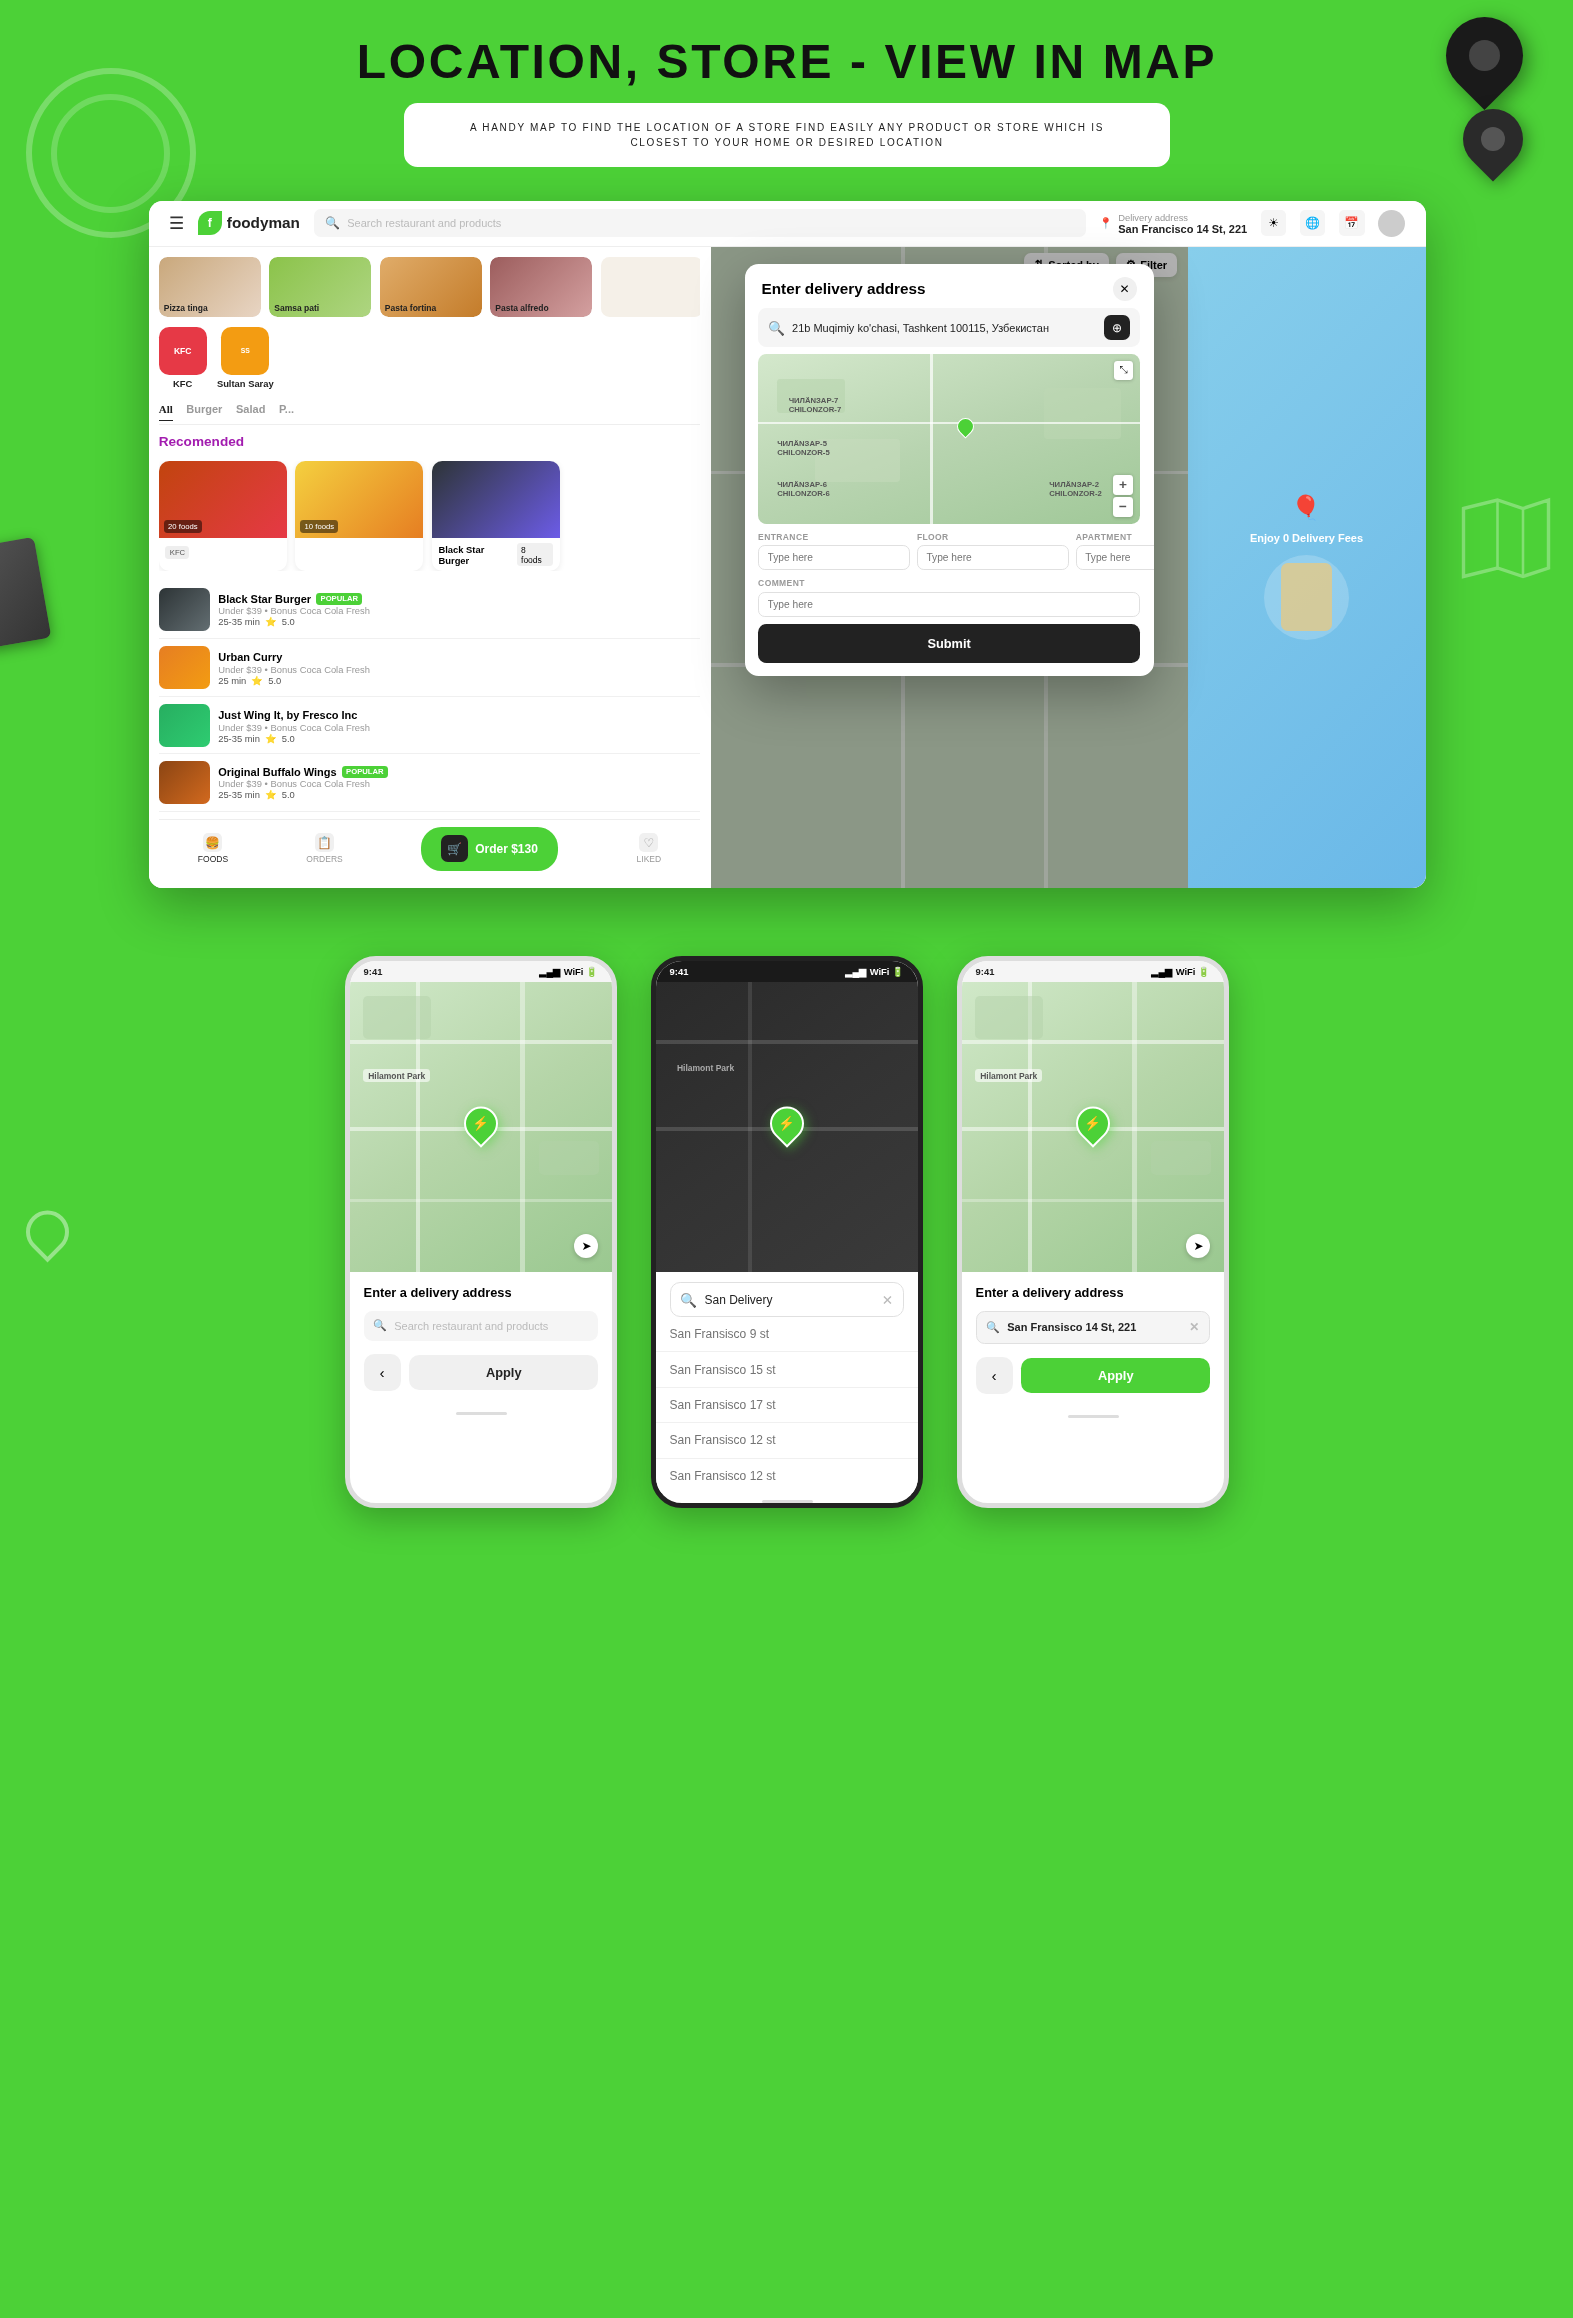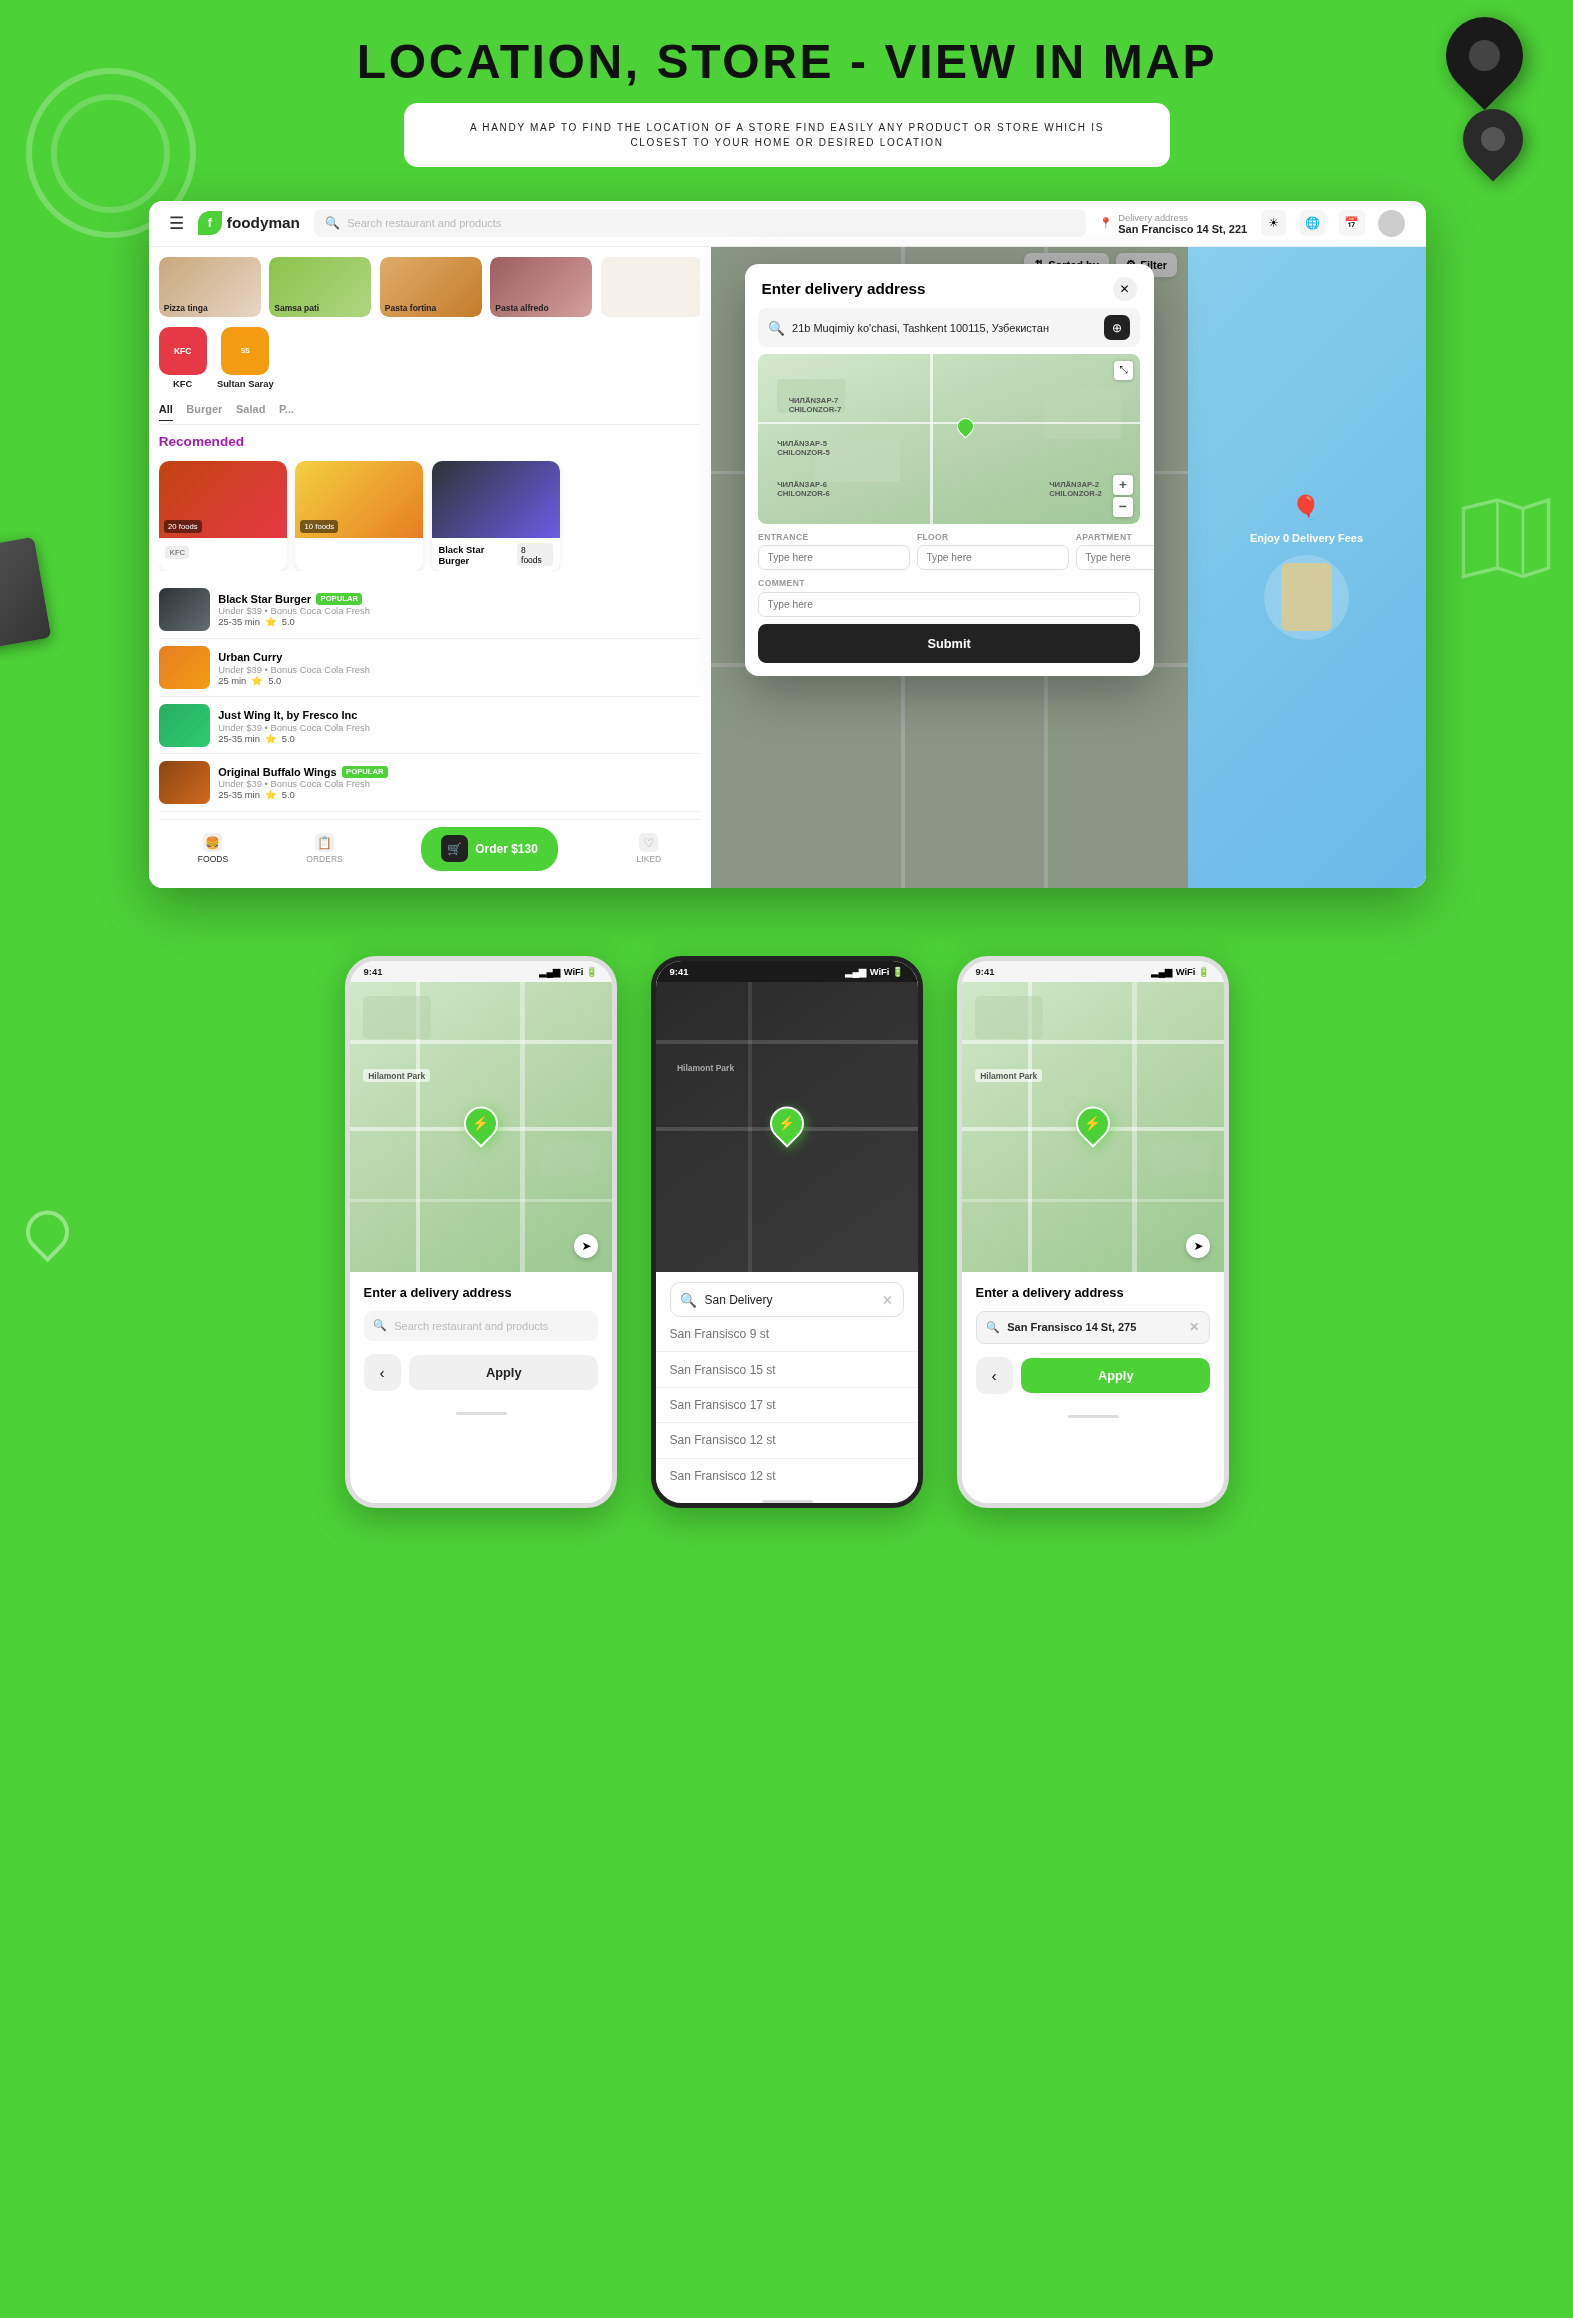--- a/index.html
+++ b/index.html
@@ -248,20 +248,21 @@
     .tab-item {
       font-size: 11px;
       font-weight: 600;
       color: #999;
       padding-bottom: 5.1px;
       cursor: pointer;
     }
     .tab-item.active {
       color: #222;
       border-bottom: 1.7px solid #222;
+      font-family: Liberation Serif, serif;
     }
 
     
     .section-title {
       font-size: 13.6px;
       font-weight: 700;
       color: #a21caf;
       margin-bottom: 12px;
     }
     .food-cards-row {
@@ -1196,21 +1197,21 @@
         </div>
       </div>
 
       <div class="mobile-compass">➤</div>
     </div>
 
     <div class="mobile-bottom-panel">
       <div class="mobile-panel-title">Enter a delivery address</div>
       <div class="mobile-addr-bar">
         <span>🔍</span>
-        <span>San Fransisco 14 St, 275</span>
+        <span>San Fransisco 14 St, 221</span>
         <span class="addr-clear">✕</span>
       </div>
       <div class="mobile-action-row">
         <div class="mobile-back-btn">
           <span>‹</span>
         </div>
         <div class="mobile-apply-btn green">Apply</div>
       </div>
     </div>
     <div class="mobile-indicator">

